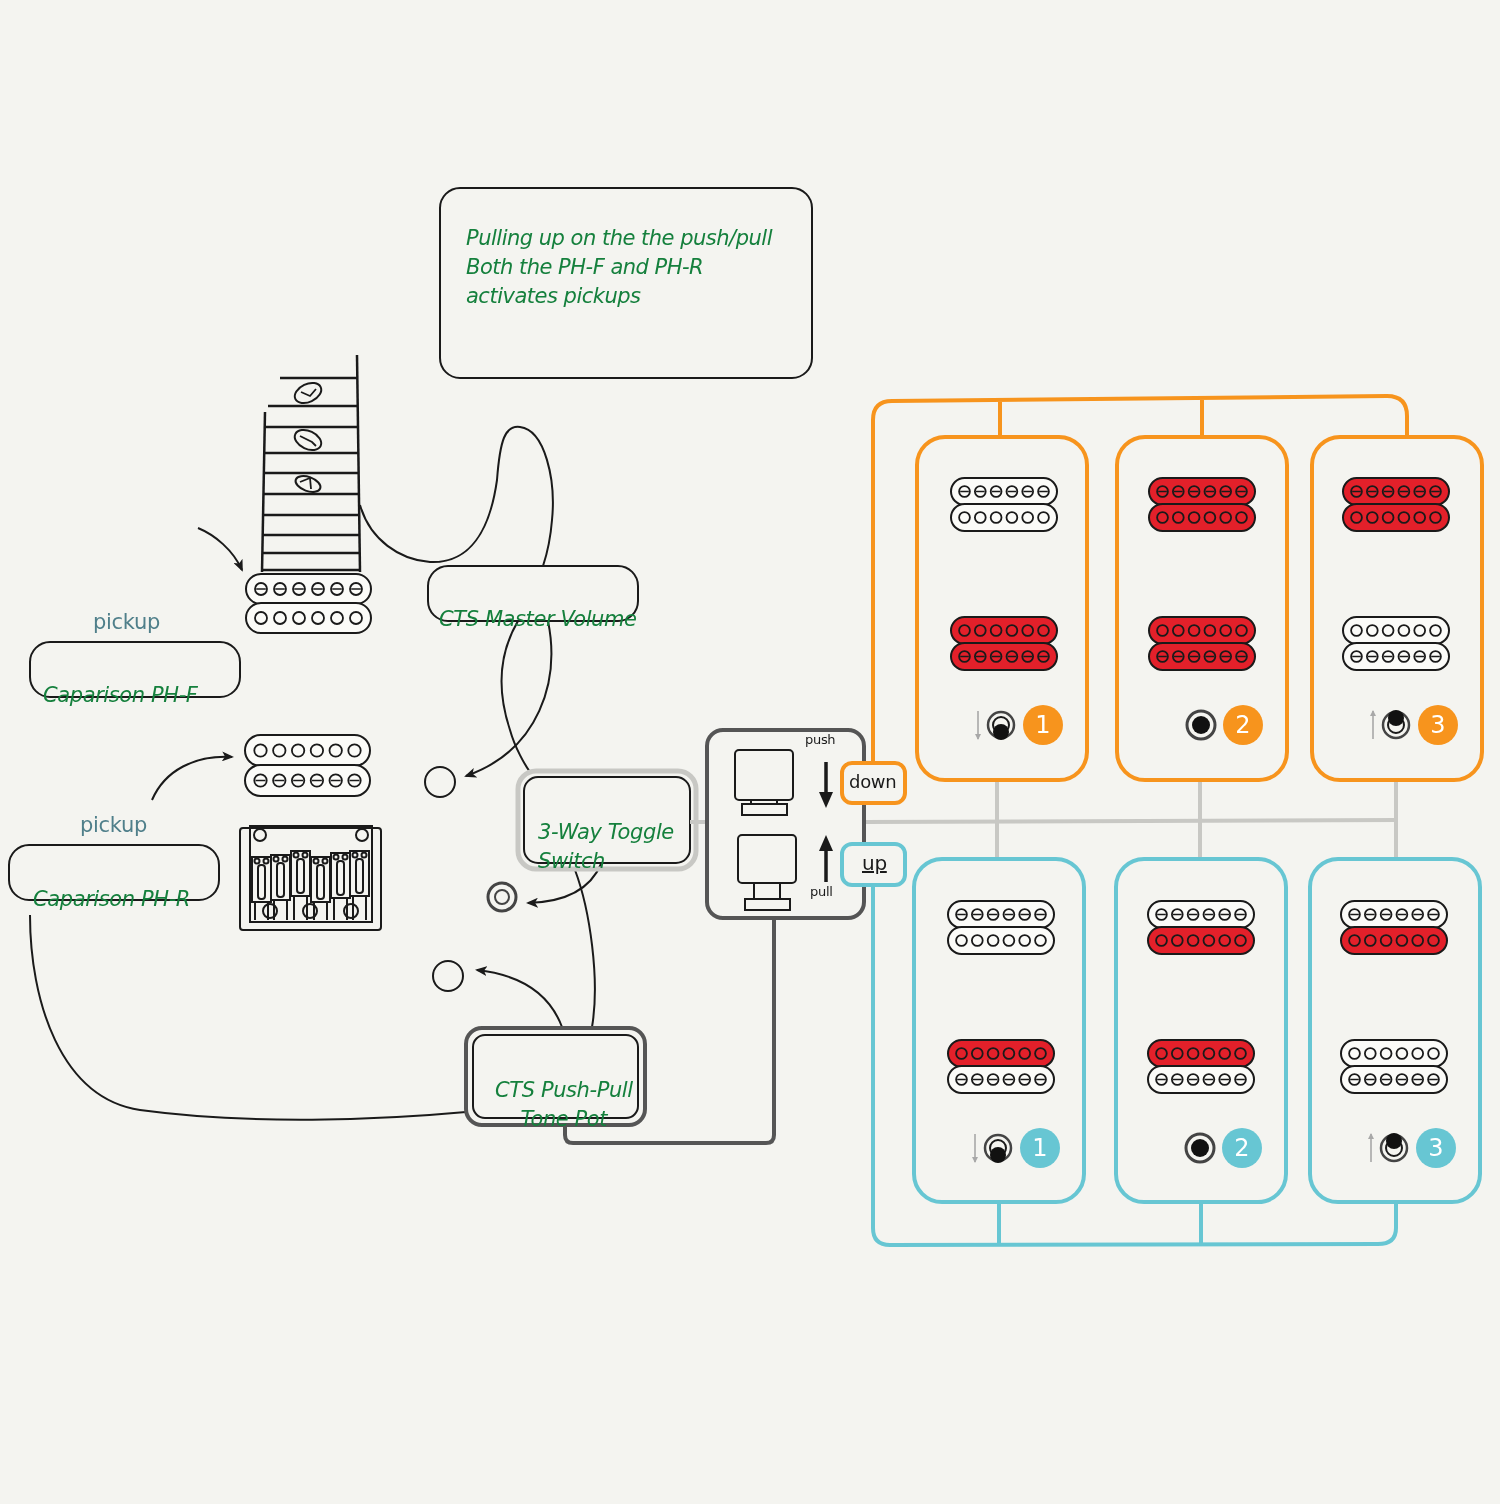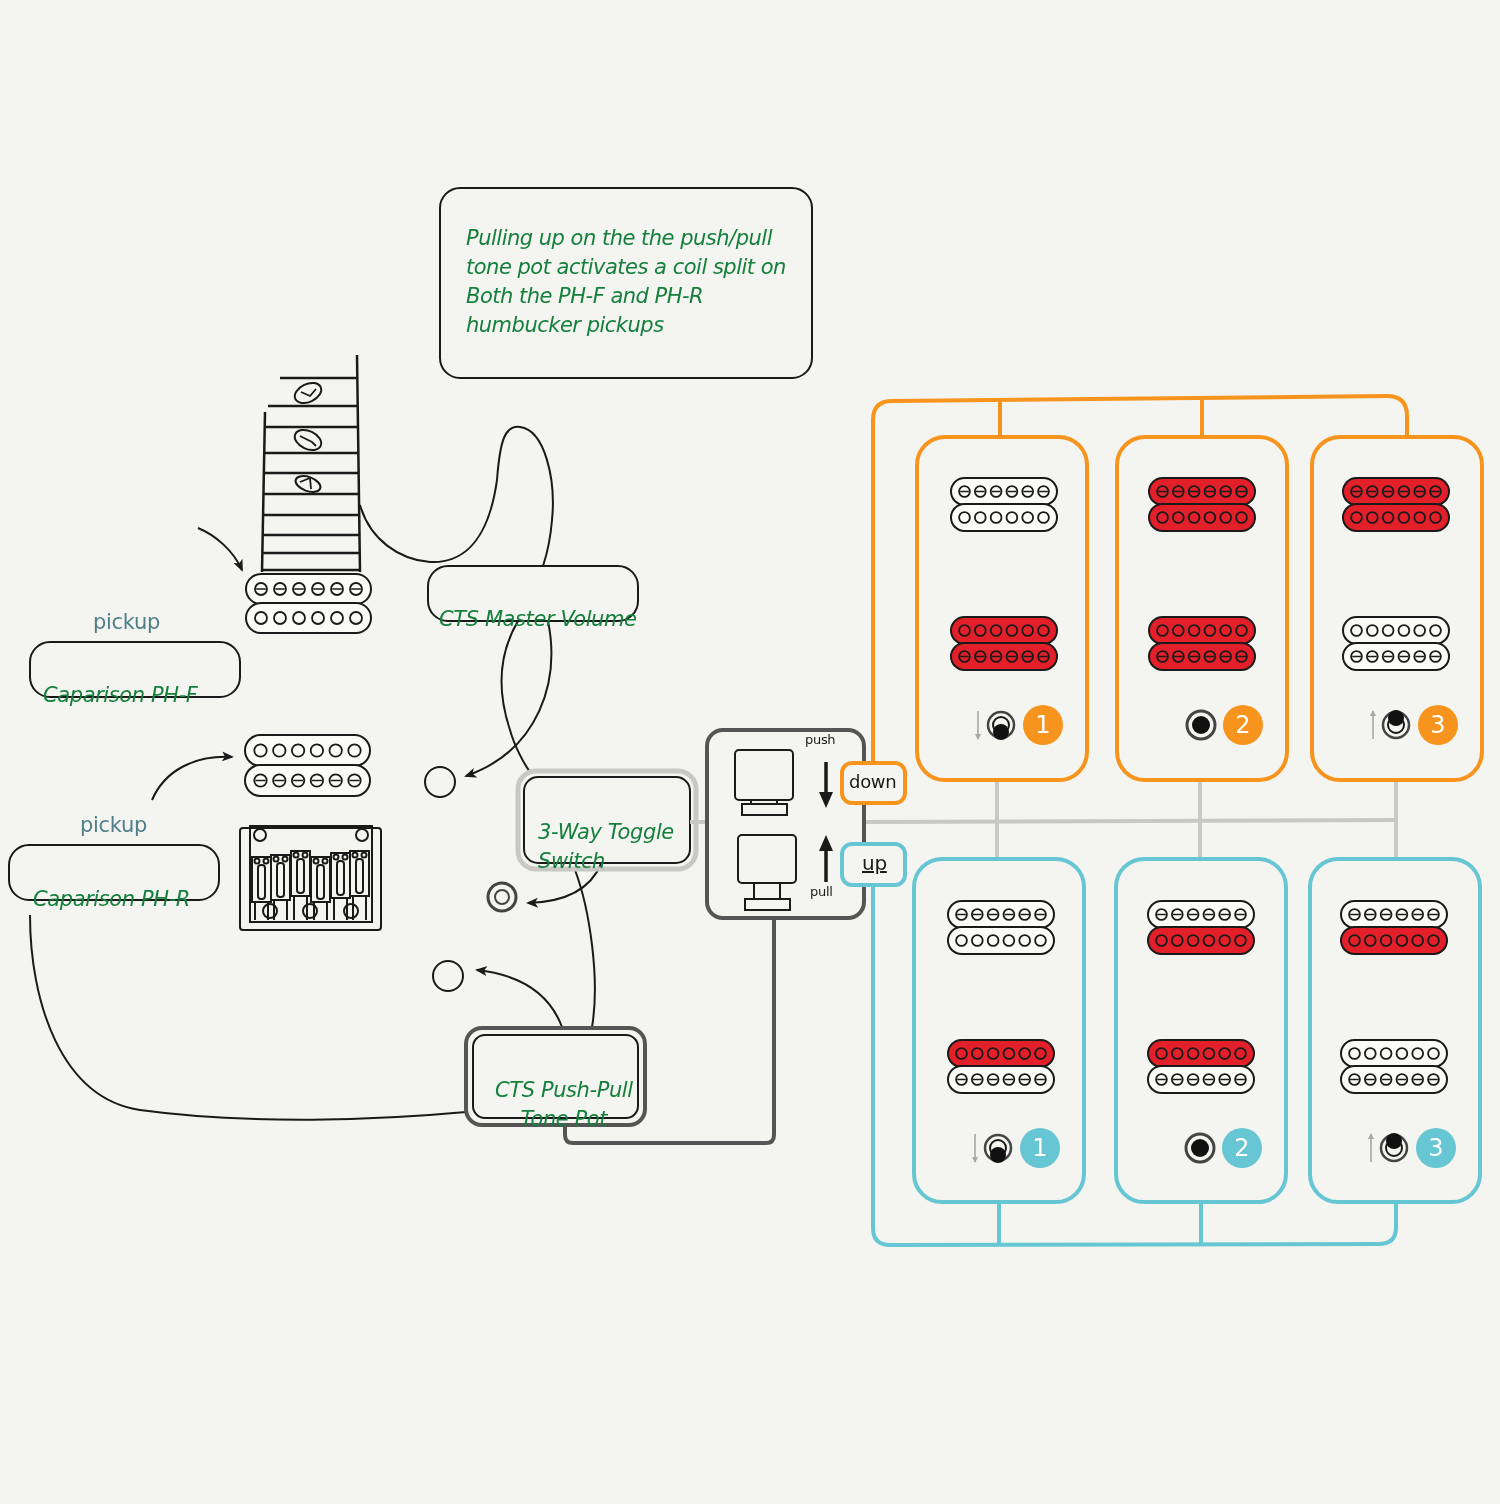--- a/index.html
+++ b/index.html
@@ -604,23 +604,22 @@
           <path d="M1368 1139 L1374 1139 L1371 1133 Z" fill="#a8a8a8"></path>
         </g>
         <circle cx="1436" cy="1148" r="20" fill="#67c6d3"></circle>
         <text x="1436" y="1156" text-anchor="middle" fill="#ffffff" font-size="24" font-family="&quot;DejaVu Sans&quot;, sans-serif">3</text>
       </g>
     </g>
 </svg>
 
 <div class="box-text note">
   <div>Pulling up on the the push/pull</div>
-  <div>tone pot  activates a  coil split on</div>
   <div>Both the PH-F and PH-R</div>
-  <div>humbucker pickups</div>
+  <div>activates pickups</div>
 </div>
 
 <div class="pickup-tag" style="left:93px;top:610px;">pickup</div>
 <div class="box-text name-box" style="left:43px;top:655px;">Caparison PH-F</div>
 
 <div class="pickup-tag" style="left:80px;top:813px;">pickup</div>
 <div class="box-text name-box" style="left:33px;top:859px;">Caparison PH-R</div>
 
 <div class="box-text name-box" style="left:439px;top:579px;">CTS Master Volume</div>
 

